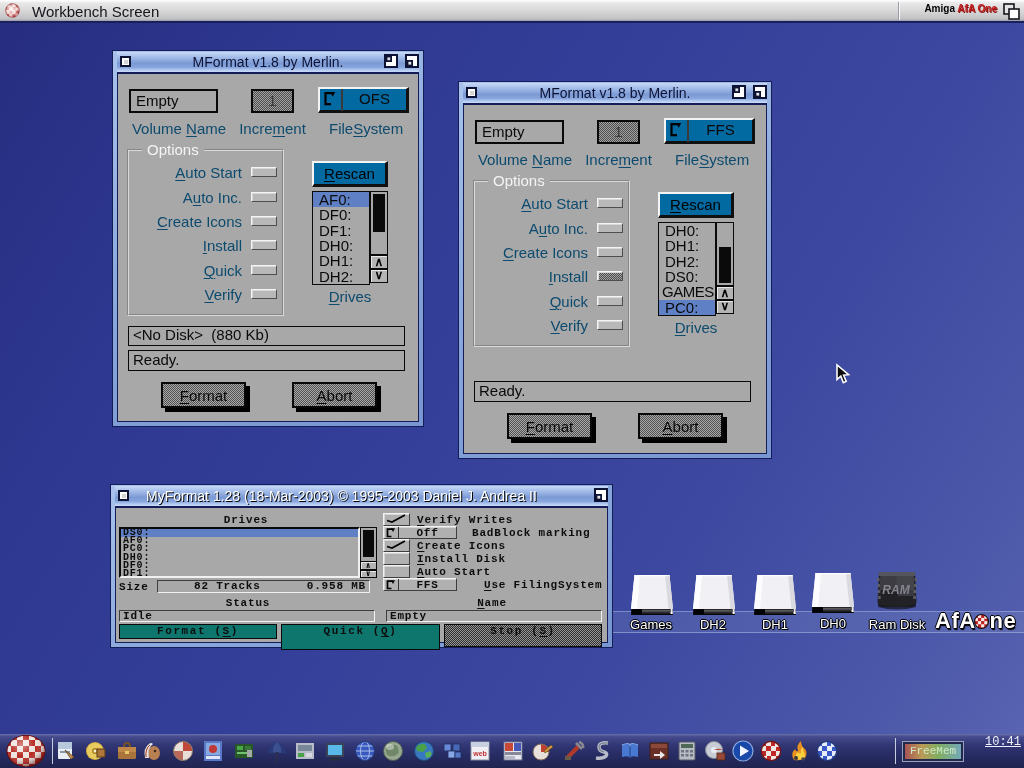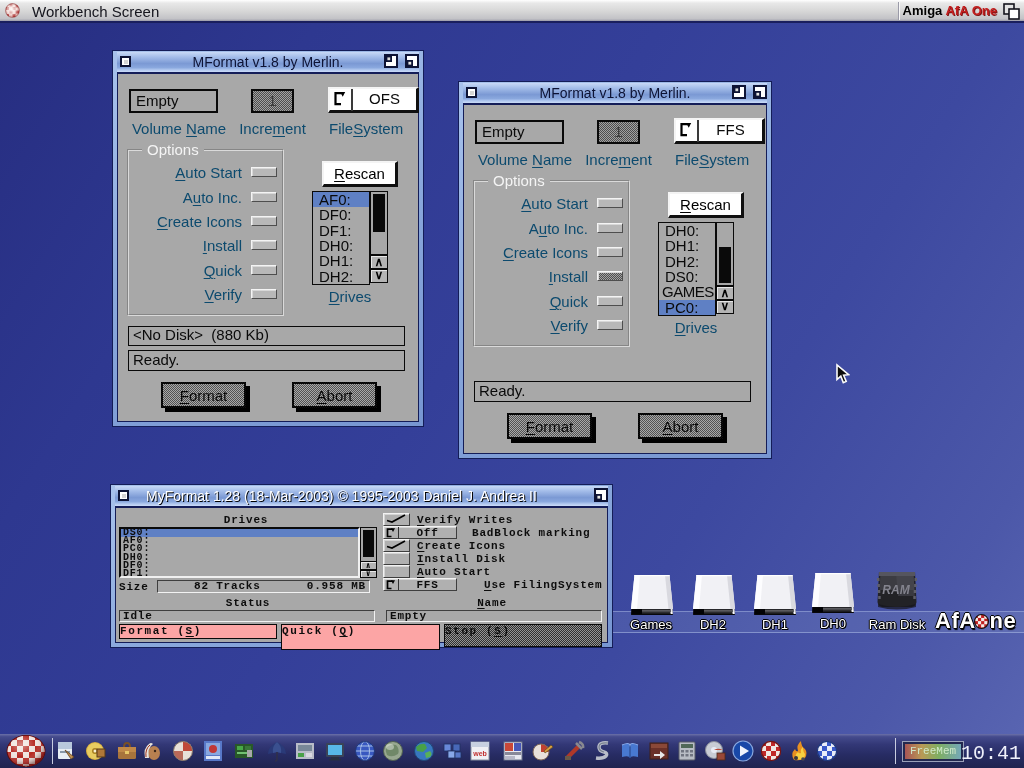--- a/index.html
+++ b/index.html
@@ -3,59 +3,59 @@
 <meta charset="utf-8">
 <style>
 * { margin:0; padding:0; box-sizing:border-box; }
 html,body { width:1024px; height:768px; overflow:hidden; }
 body { font-family:"Liberation Sans", sans-serif; position:relative; }
 #screen { position:absolute; inset:0; background:linear-gradient(122deg,#262d80 0%,#2e3890 22%,#343f99 45%,#3d49a0 68%,#4c58a9 88%,#5a66b2 100%); }
 #stitle { position:absolute; left:0; top:0; width:1024px; height:23px;
   background:linear-gradient(#ffffff 0%, #e8e8e8 15%, #d6d6d6 55%, #c2c2c6 90%, #9a9aa8 100%);
   border-bottom:2px solid #1a1f5e; }
 #stitle .txt { position:absolute; left:32px; top:3px; font-size:15px; color:#15151d; }
-#amigaright { position:absolute; right:27px; top:3px; font-size:13px; font-weight:bold; color:#000;margin-left:42px; }
+#amigaright { position:absolute; right:27px; top:3px; font-size:10px; font-weight:bold; color:#000;margin-left:42px; }
 #amigaright .red { color:#c41f1f; text-shadow:1px 1px 0 #801414; }
 .dline { position:absolute; left:610px; width:414px; height:1px; background:rgba(165,180,225,0.6); }
 #band { position:absolute; left:610px; top:612px; width:414px; height:21px; background:rgba(155,170,215,0.17); }
 
 .win { position:absolute; background:linear-gradient(160deg,#a8c2ec 0%, #8aa8dc 50%, #7796d2 100%); border:1px solid #141d58; padding:1px 4px 4px 4px; }
 .wtitle { position:relative; height:22px; border-bottom:2px solid #141d58; background:linear-gradient(#c8d9f6 0%, #a4bde9 25%, #7b99d4 58%, #8aa8de 78%, #b2c9f0 90%, #cbdcf8 100%); }
 .wtitle .cap { position:absolute; left:0; right:0; top:2px; text-align:center; font-size:14px; color:#0d1335; }
 .closeg { position:absolute; left:3px; top:4px; width:11px; height:11px; background:#fff; border:2px solid #0d1335; }
 .closeg:after { content:""; position:absolute; left:1.5px; top:1.5px; width:4px; height:4px; background:#d4d4d4; }
 .tg { position:absolute; top:2px; width:14px; height:14px; }
 .wbody { position:relative; background:#a8a8a8; border:1px solid #141d58; border-top:none; }
 .pad { position:absolute; left:0; top:4px; right:0; bottom:0; }
 
 .fld { position:absolute; border:2px solid #090909; background:#a8a8a8; color:#0a0a0a; font-size:15px; }
 .lbl { position:absolute; font-size:15px; color:#0c4a6e; white-space:nowrap; }
-.bev { background:#ffffff; border-top:2px solid #f4f4f4; border-left:2px solid #f4f4f4; border-bottom:3px solid #101010; border-right:3px solid #101010;margin-left:10px; }
+.bev { background:#0369a1; border-top:2px solid #f4f4f4; border-left:2px solid #f4f4f4; border-bottom:3px solid #101010; border-right:3px solid #101010; }
 .opt { position:absolute; width:26px; height:10px; background:#b8b8b8; border-top:1px solid #f4f4f4; border-left:1px solid #f4f4f4; border-bottom:1px solid #4e4e4e; border-right:1px solid #4e4e4e; box-shadow:inset 1px 1px 0 #d8d8d8; }
 .dit1 { background-image:repeating-conic-gradient(#4e4e4e 0% 25%, #a2a2a2 0% 50%); background-size:2px 2px; }
 .gbox { position:absolute; border-top:2px groove #dadada; border-left:2px groove #dadada; border-bottom:2px groove #dadada; border-right:2px groove #dadada; }
 .ghost { position:absolute; border:2px solid #000; background:#a8a8a8; color:#000; font-size:15px; text-align:center; box-shadow:4px 4px 0 0 #000; }
 .ghost:after { content:""; position:absolute; inset:-2px; background:repeating-conic-gradient(rgba(25,25,25,0.6) 0% 25%, rgba(0,0,0,0) 0% 50%); background-size:2px 2px; }
 .list { position:absolute; border:1px solid #0a0a0a; background:#a8a8a8; font-size:15px; color:#0a0a0a; }
 .list .it { height:15.33px; line-height:15.33px; padding-left:6px; overflow:hidden; }
 .list .sel { background:#5f80c4; }
 .sbar { position:absolute; border:1px solid #0a0a0a; background:#a8a8a8; }
 .thumb { position:absolute; background:#0a0a0a; }
 .arr { position:absolute; border:1px solid #0a0a0a; background:#b4b4b4; text-align:center; font-weight:bold; color:#000; box-shadow:inset 1px 1px 0 #e8e8e8; }
 .mf { font-family:"Liberation Mono", monospace; font-weight:bold; color:#0d0d0d; }
 .mlb { position:absolute; white-space:nowrap; }
 .mbev { position:absolute; background:#b0b0b0; border-top:1px solid #f2f2f2; border-left:1px solid #f2f2f2; border-bottom:1px solid #3e3e3e; border-right:1px solid #3e3e3e; box-shadow:inset 1px 1px 0 #d4d4d4; }
 .mfld { position:absolute; background:#a8a8a8; border-top:1px solid #3e3e3e; border-left:1px solid #3e3e3e; border-bottom:1px solid #f2f2f2; border-right:1px solid #f2f2f2; }
-.mbtn { position:absolute; background:#fca5a5; border:1px solid #0a0a0a; text-align:left; letter-spacing:1.6px; }
+.mbtn { position:absolute; background:#0f766e; border:1px solid #0a0a0a; text-align:center; letter-spacing:1.6px; }
 .dicon { position:absolute; }
 .dlabel { position:absolute; color:#fff; font-size:13px; text-align:center; text-shadow:-1px 0 0 #000, 1px 0 0 #000, 0 -1px 0 #000, 0 1px 0 #000, 1px 1px 0 #000; white-space:nowrap; }
 #tbar { position:absolute; left:0; top:734px; width:1024px; height:34px;
   background:linear-gradient(#6b70a8 0%, #454b8d 8%, #333877 30%, #272c64 60%, #20244f 100%); }
 .tico { position:absolute; top:6px; width:22px; height:22px; }
-#clock { position:absolute; right:3px; top:8px; color:#eef0fa; font-family:"Liberation Mono", monospace; font-size:20px; }
+#clock { position:absolute; right:3px; top:1px; color:#eef0fa; font-family:"Liberation Mono", monospace; font-size:12px;text-decoration:underline; }
 #freemem { position:absolute; left:902px; top:7px; width:62px; height:21px; border:1px solid #9aa0b8; background:#23284f; padding:2px; }
 #freemem .bar { width:100%; height:100%; background:linear-gradient(90deg,#a85555 0%, #b99a55 30%, #7fae62 60%, #74a8b8 100%); color:#cfe8c8; font-size:11px; text-align:center; line-height:15px; font-family:"Liberation Mono", monospace; }
 u { text-decoration-thickness:1px; text-underline-offset:2px; }
 </style>
 </head>
 <body>
 <div id="screen">
   <div id="band"></div>
   <div class="dline" style="top:611px"></div>
   <div class="dline" style="top:632px"></div>

